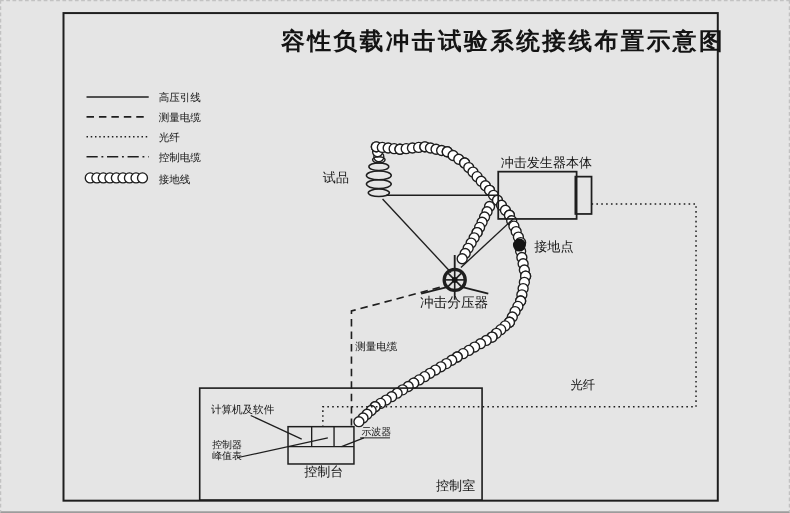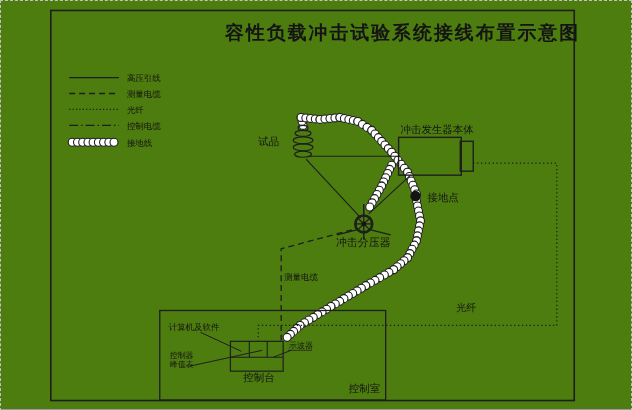--- a/index.html
+++ b/index.html
@@ -1,18 +1,18 @@
 <!DOCTYPE html>
 <html><head>
 <meta charset="utf-8">
 <style>
   html,body{margin:0;padding:0;background:#ffffff;}
   .canvas{
     position:relative;width:630px;height:408px;margin:0;
-    background:#4d7c0f;
+    background:#e5e5e5;
     border:1px dashed #c2c2c2;
     border-bottom:2px solid #9c9c9c;
     font-family:"Liberation Serif","DejaVu Serif",serif;
     overflow:hidden;
   }
   svg{position:absolute;left:0;top:0;}
   .ink{stroke:#1e1e1e;fill:none;}
   .lbl{fill:#141414;font-family:"Liberation Serif","DejaVu Serif",serif;}
   .title{font-weight:bold;letter-spacing:2px;}
   .coil{fill:#ffffff;stroke:#1e1e1e;stroke-width:1.1;}

